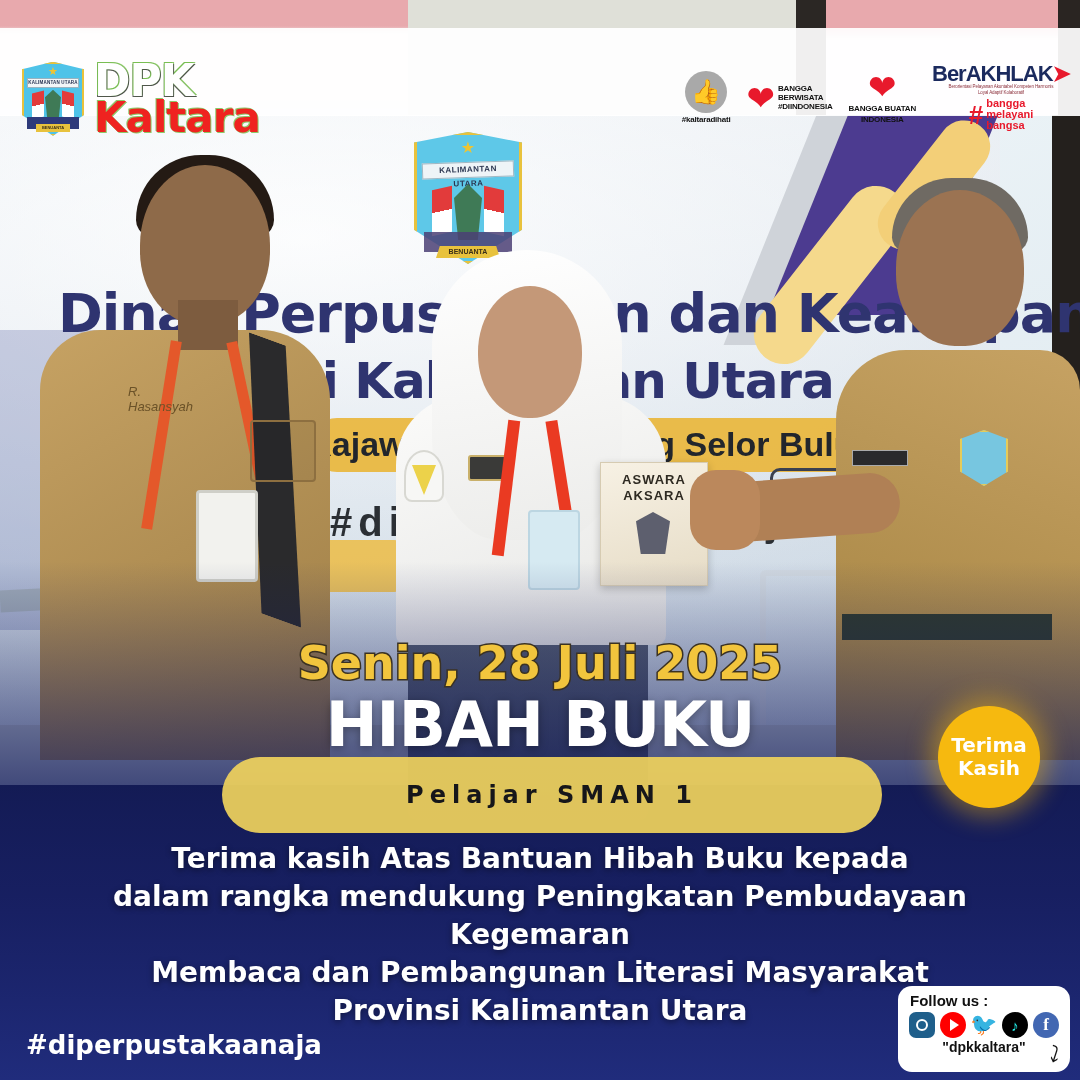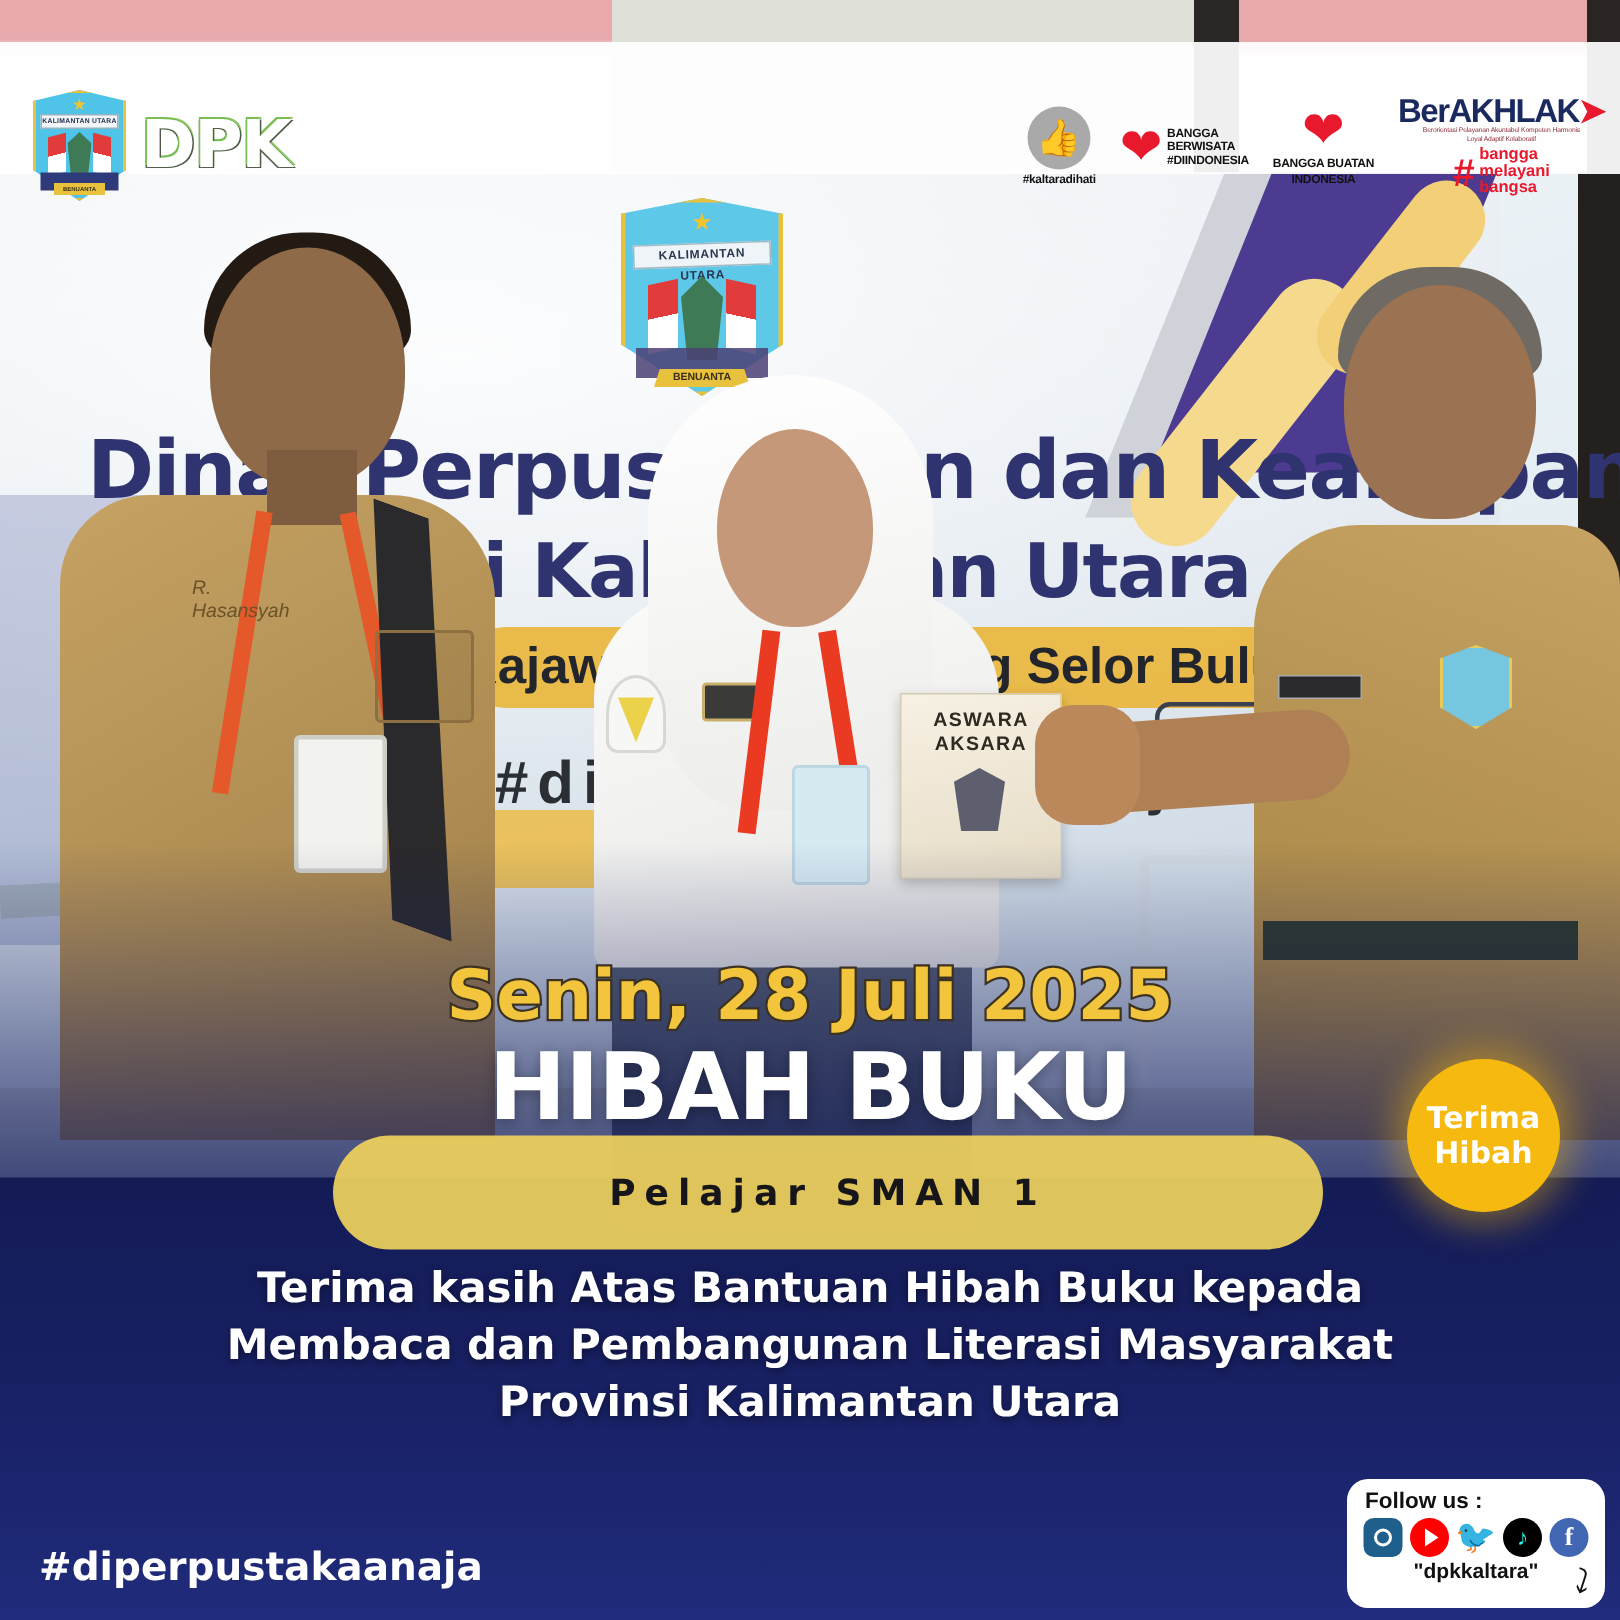--- a/index.html
+++ b/index.html
@@ -327,20 +327,21 @@
         <div class="dpk-fl"></div>
           <div class="dpk-fr"></div>
         <div class="dpk-core"></div>
         <div class="dpk-base"></div>
         <div class="dpk-foot">
             <span>BENUANTA</span>
           </div>
       </div>
       <div class="brand">
         <div class="l1">DPK</div>
+        <div class="l2">Kaltara</div>
       </div>
     </div>
 
     <div class="hdr-right">
 
       <div class="lg">
         <div class="lg-kd-circle">👍</div>
         <div class="lg-cap">#kaltaradihati</div>
       </div>
 
@@ -377,27 +378,28 @@
 
   <div class="date">Senin, 28 Juli 2025</div>
   <div class="title">HIBAH BUKU</div>
 
   <div class="school-pill">
     <div>Pelajar SMAN 1</div>
   </div>
 
   <div class="body-copy">
     <p>Terima kasih Atas Bantuan Hibah Buku kepada</p>
+    <p>dalam rangka mendukung Peningkatan Pembudayaan Kegemaran</p>
     <p>Membaca dan Pembangunan Literasi Masyarakat</p>
     <p>Provinsi Kalimantan Utara</p>
   </div>
 
   <div class="tk">
     <div>Terima</div>
-    <div>Hibah</div>
+    <div>Kasih</div>
   </div>
 
   <div class="hashtag">#diperpustakaanaja</div>
 
   <div class="followbox">
     <div class="fu">Follow us :</div>
     <div class="icons">
       <div class="ic ic-ig">
           <i></i>
         </div>

